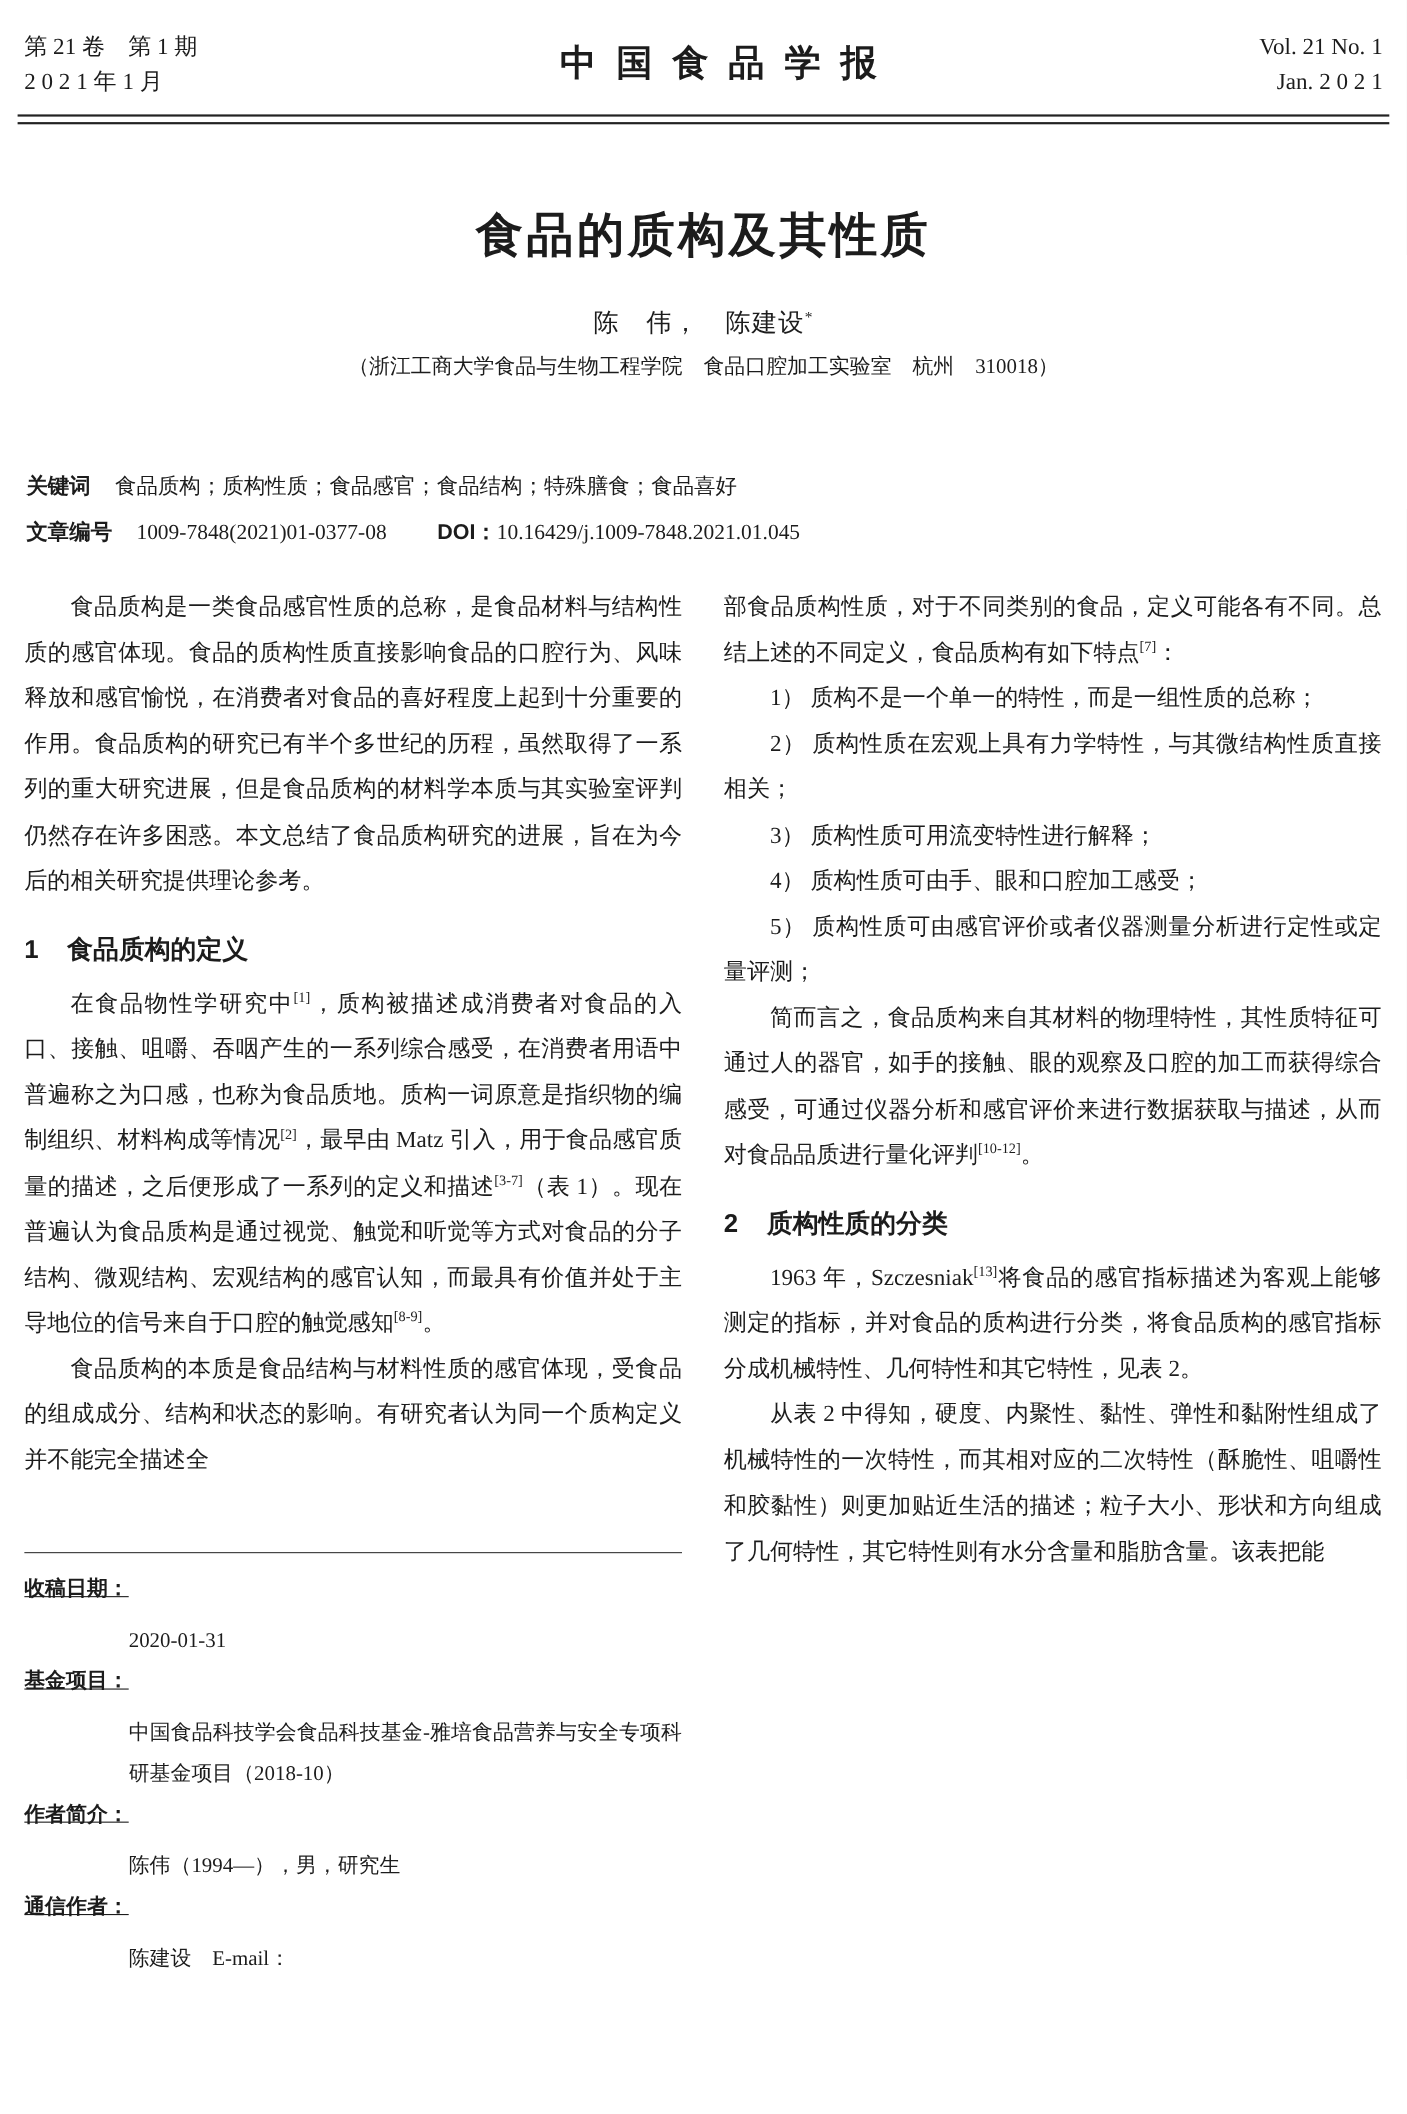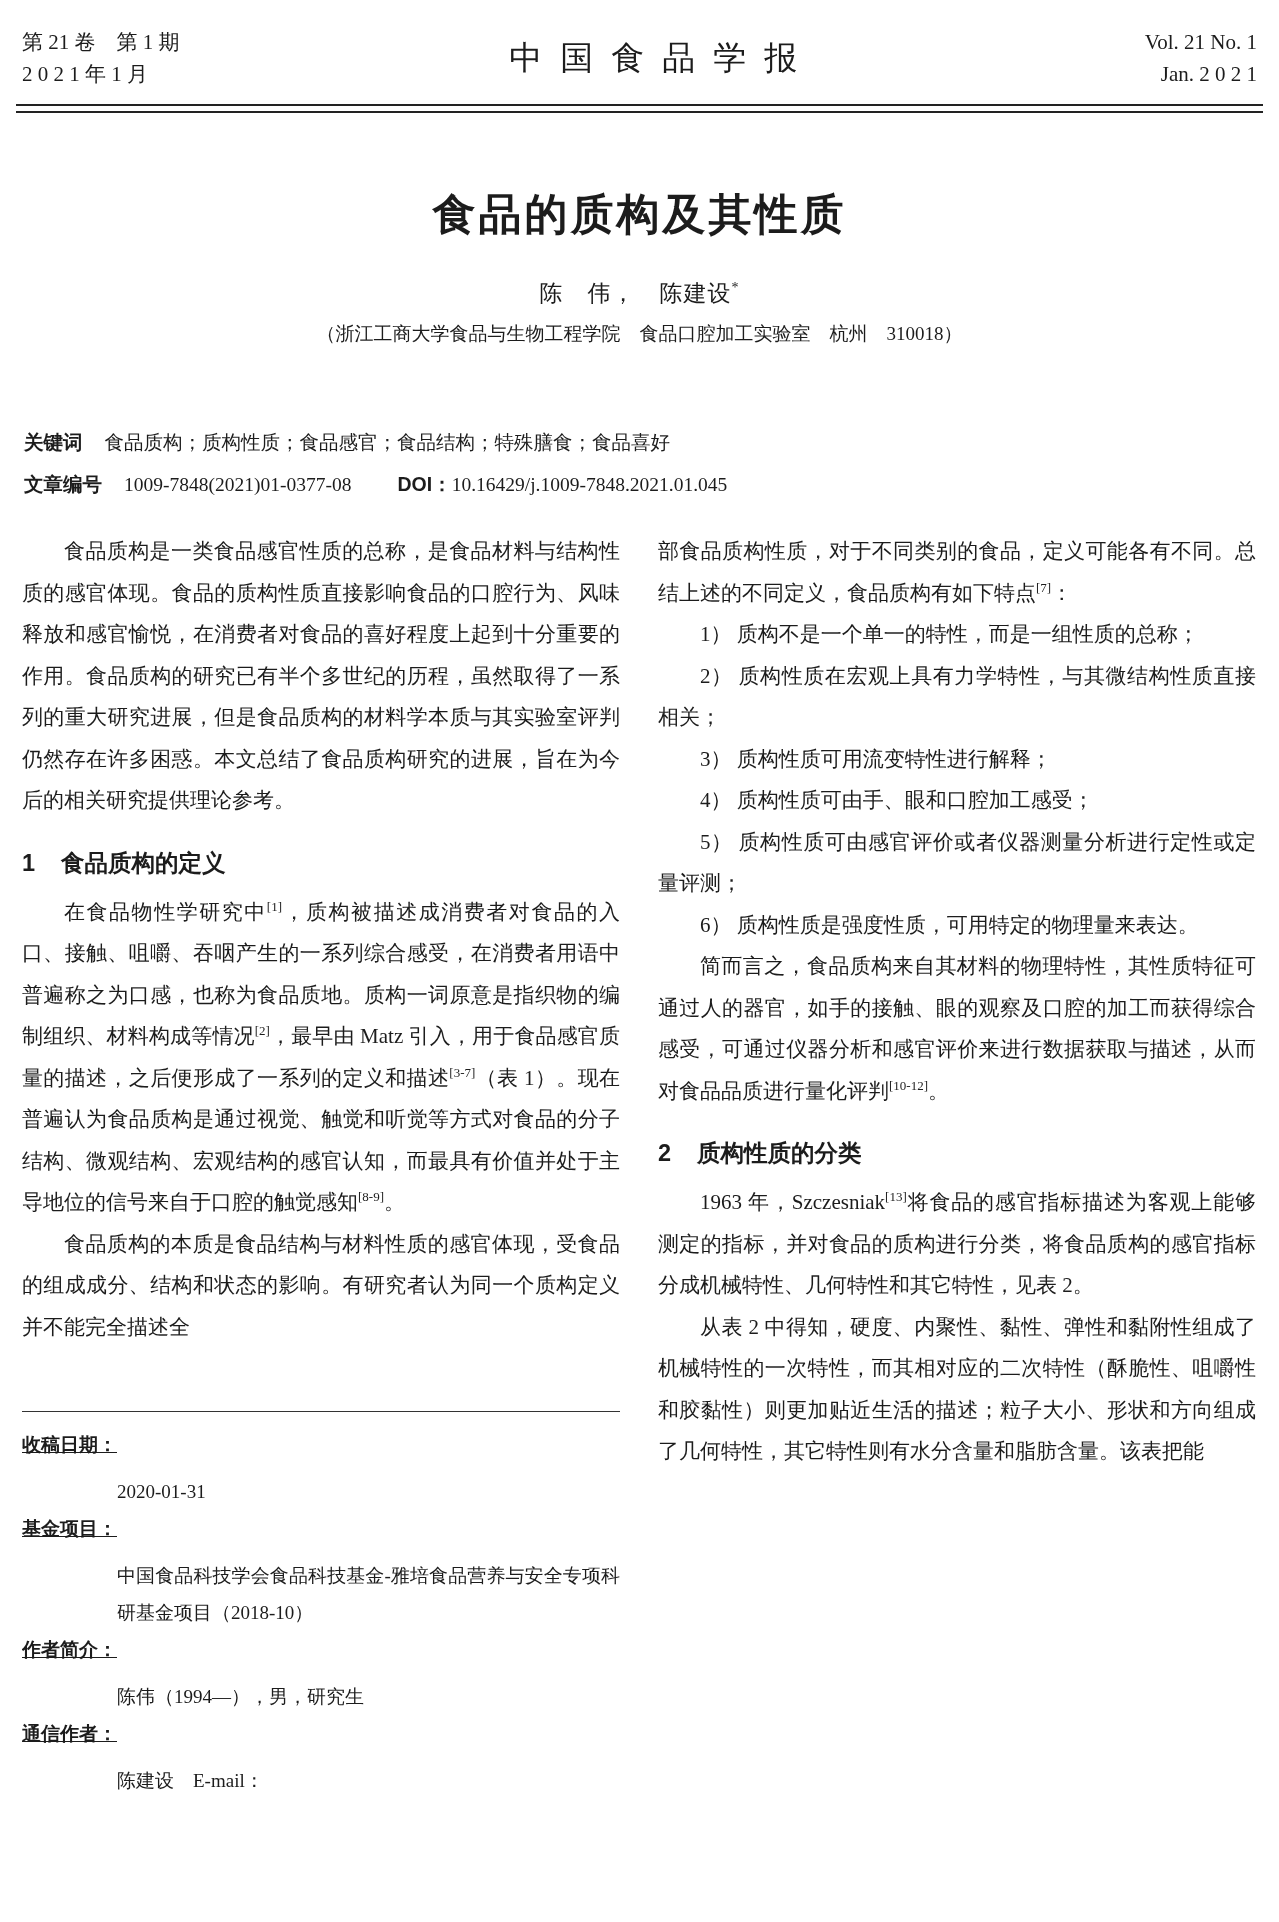--- a/index.html
+++ b/index.html
@@ -17,21 +17,21 @@
   .jheader{
     display:flex;justify-content:space-between;align-items:center;
     padding:26px 22px 12px 22px;
   }
   .jheader .col{line-height:32px;font-size:21px;white-space:nowrap;}
   .jheader .col.left{text-align:left;}
   .jheader .col.right{text-align:right;}
   .jheader .center{text-align:center;}
   .jname{
     font-size:33px;letter-spacing:18px;line-height:40px;
-    font-weight:400;
+    font-weight:700;
   }
   .jname-en{font-size:19px;line-height:32px;letter-spacing:0.5px;}
   .rule-double{
     margin:2px 16px 0 16px;
     height:5px;
     border-top:2.5px solid #222;
     border-bottom:2.5px solid #222;
   }
   
   .title-block{text-align:center;}
@@ -163,21 +163,20 @@
       </div>
     </div>
 
     <div class="col-body">
       <p class="no-indent">部食品质构性质，对于不同类别的食品，定义可能各有不同。总结上述的不同定义，食品质构有如下特点<sup>[7]</sup>：</p>
       <p>1） 质构不是一个单一的特性，而是一组性质的总称；</p>
       <p>2） 质构性质在宏观上具有力学特性，与其微结构性质直接相关；</p>
       <p>3） 质构性质可用流变特性进行解释；</p>
       <p>4） 质构性质可由手、眼和口腔加工感受；</p>
       <p>5） 质构性质可由感官评价或者仪器测量分析进行定性或定量评测；</p>
-      <p>6） 质构性质是强度性质，可用特定的物理量来表达。</p>
       <p>简而言之，食品质构来自其材料的物理特性，其性质特征可通过人的器官，如手的接触、眼的观察及口腔的加工而获得综合感受，可通过仪器分析和感官评价来进行数据获取与描述，从而对食品品质进行量化评判<sup>[10-12]</sup>。</p>
       <h2 class="sec"><span class="sec-no">2</span><span>质构性质的分类</span></h2>
       <p>1963 年，Szczesniak<sup>[13]</sup>将食品的感官指标描述为客观上能够测定的指标，并对食品的质构进行分类，将食品质构的感官指标分成机械特性、几何特性和其它特性，见表 2。</p>
       <p>从表 2 中得知，硬度、内聚性、黏性、弹性和黏附性组成了机械特性的一次特性，而其相对应的二次特性（酥脆性、咀嚼性和胶黏性）则更加贴近生活的描述；粒子大小、形状和方向组成了几何特性，其它特性则有水分含量和脂肪含量。该表把能</p>
     </div>
 
   </div>
 </div>
 
 </body></html>

